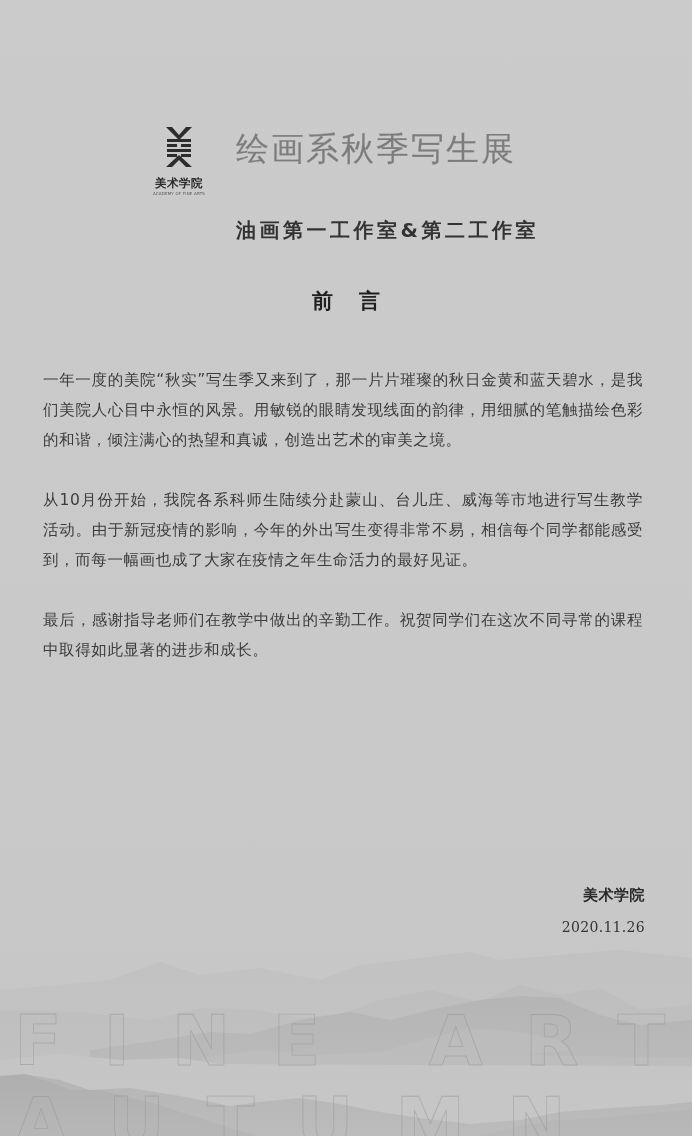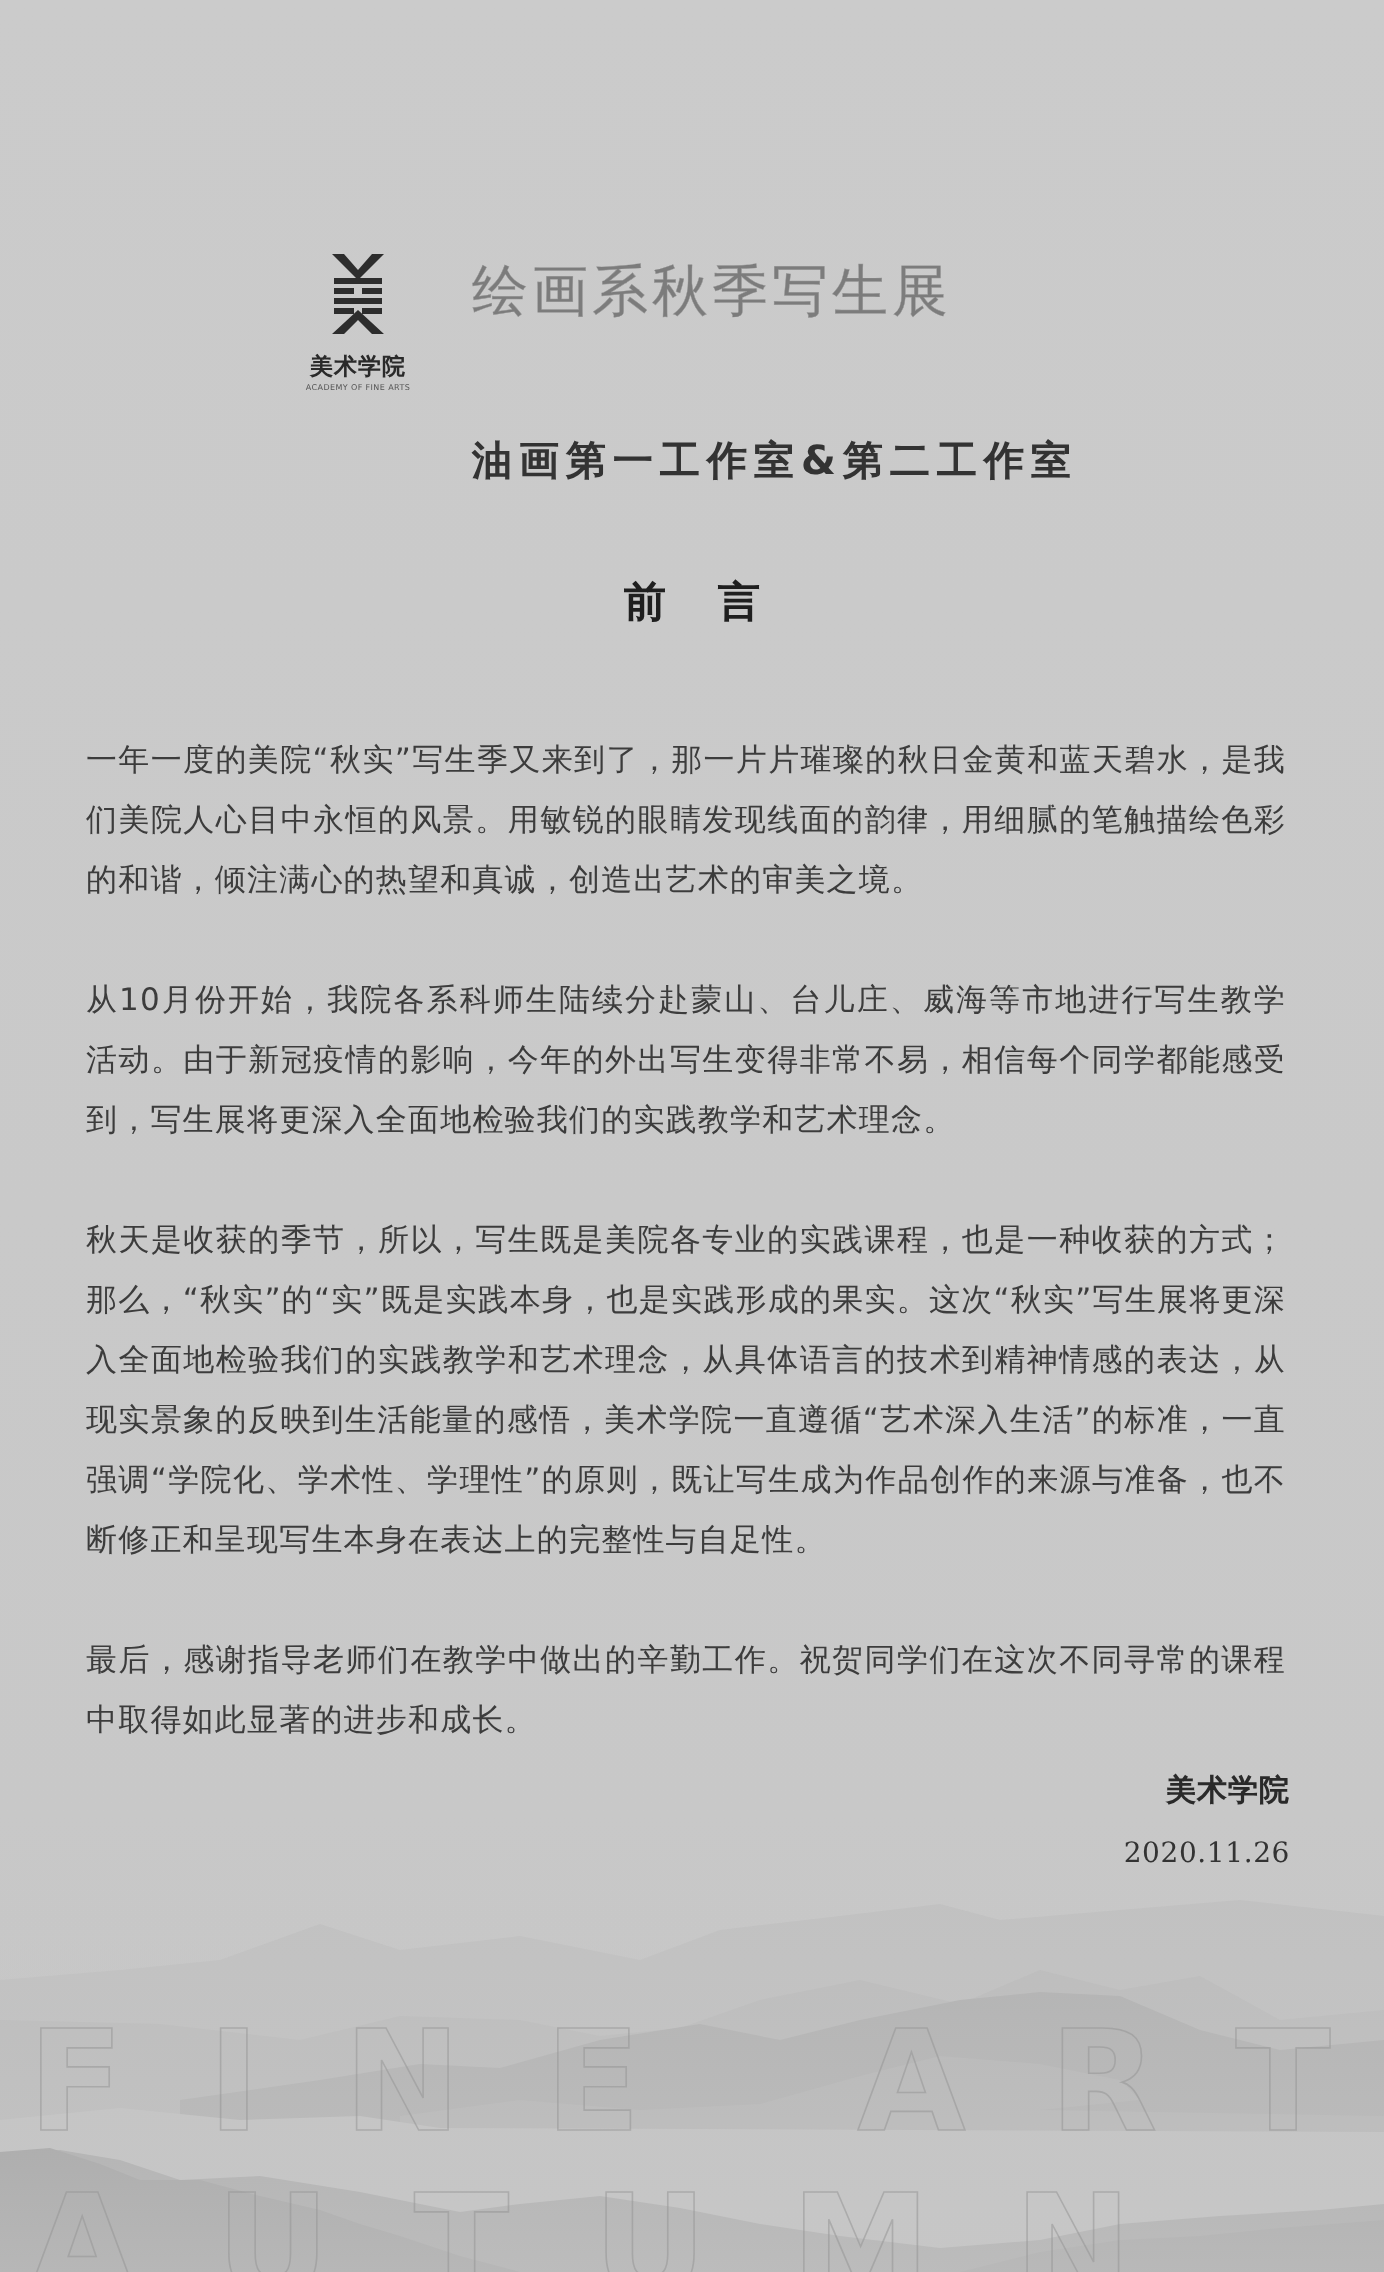--- a/index.html
+++ b/index.html
@@ -13,21 +13,21 @@
     background: linear-gradient(#cbcbcb 0%, #c8c8c8 80%, #c4c4c4 100%);
   }
   
   .header { position:absolute; left:148px; top:125px; width:400px; height:80px; }
   .logo { position:absolute; left:0; top:0; width:62px; height:76px; }
   .logo-mark { position:absolute; left:16px; top:2px; width:30px; height:40px; }
   .logo-cn { position:absolute; left:0; top:51px; width:62px; text-align:center;
     font-size:11.5px; font-weight:bold; color:#2a2a2a; letter-spacing:0.5px; }
   .logo-en { position:absolute; left:0; top:66px; width:62px; text-align:center;
     font-size:4px; color:#555; letter-spacing:0.2px; white-space:nowrap; }
-  .title-main { position:absolute; left:88px; top:2px; font-size:28px; font-weight:200;
+  .title-main { position:absolute; left:88px; top:2px; font-size:33px; font-weight:200;
     color:#7c7c7c; letter-spacing:2px; white-space:nowrap;
     -webkit-text-stroke:0.2px #999; font-family:"DejaVu Sans", sans-serif; }
   .title-sub { position:absolute; left:88px; top:50px; font-size:20px; font-weight:bold;
     color:#333; letter-spacing:3.5px; white-space:nowrap;margin-top:42px; }
 
   .preface-title { position:absolute; left:0; width:692px; top:287px; text-align:center;
     font-family:"DejaVu Serif","Liberation Serif", serif; font-size:21px; font-weight:bold;
     color:#1f1f1f; letter-spacing:26px; padding-left:26px; box-sizing:border-box; }
 
   .body-text { position:absolute; left:43px; top:365px; width:612px;
@@ -90,22 +90,21 @@
       <div class="logo-en">ACADEMY OF FINE ARTS</div>
     </div>
     <div class="title-main">绘画系秋季写生展</div>
     <div class="title-sub">油画第一工作室&amp;第二工作室</div>
   </div>
 
   <div class="preface-title">前言</div>
 
   <div class="body-text">
     <p>一年一度的美院“秋实”写生季又来到了，那一片片璀璨的秋日金黄和蓝天碧水，是我们美院人心目中永恒的风景。用敏锐的眼睛发现线面的韵律，用细腻的笔触描绘色彩的和谐，倾注满心的热望和真诚，创造出艺术的审美之境。</p>
-    <p>从10月份开始，我院各系科师生陆续分赴蒙山、台儿庄、威海等市地进行写生教学活动。由于新冠疫情的影响，今年的外出写生变得非常不易，相信每个同学都能感受到，写生展将更深入全面地检验我们的实践教学和艺术理念。</p>
-    <p>秋天是收获的季节，所以，写生既是美院各专业的实践课程，也是一种收获的方式；那么，“秋实”的“实”既是实践本身，也是实践形成的果实。这次“秋实”写生展将更深入全面地检验我们的实践教学和艺术理念，从具体语言的技术到精神情感的表达，从现实景象的反映到生活能量的感悟，美术学院一直遵循“艺术深入生活”的标准，一直强调“学院化、学术性、学理性”的原则，既让写生成为作品创作的来源与准备，也不断修正和呈现写生本身在表达上的完整性与自足性。</p>
+    <p>从10月份开始，我院各系科师生陆续分赴蒙山、台儿庄、威海等市地进行写生教学活动。由于新冠疫情的影响，今年的外出写生变得非常不易，相信每个同学都能感受到，而每一幅画也成了大家在疫情之年生命活力的最好见证。</p>
     <p>最后，感谢指导老师们在教学中做出的辛勤工作。祝贺同学们在这次不同寻常的课程中取得如此显著的进步和成长。</p>
   </div>
 
   <div class="signature">
     <div class="sig-org">美术学院</div>
     <div class="sig-date">2020.11.26</div>
   </div>
 </div>
 
 </body></html>

